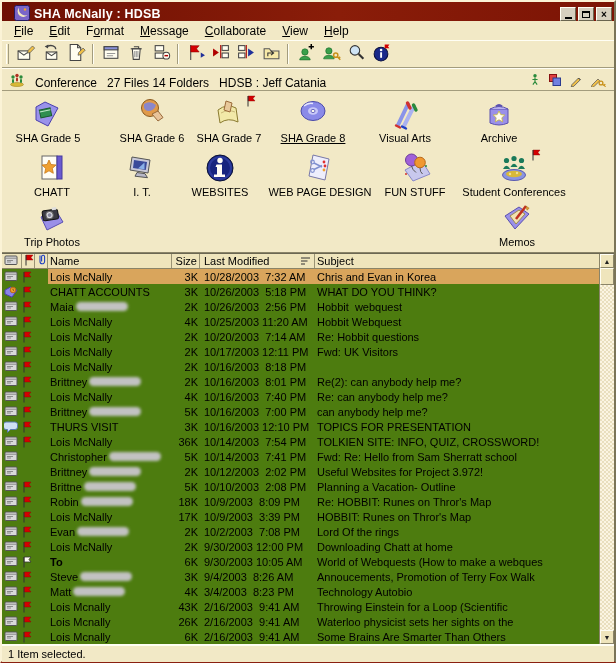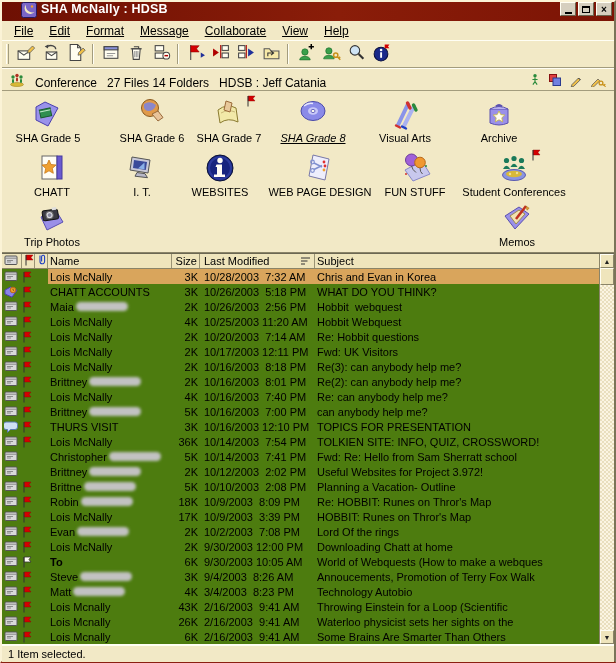--- a/index.html
+++ b/index.html
@@ -6,35 +6,35 @@
   html,body { width:616px; height:663px; overflow:hidden;
     font-family:"Liberation Sans","DejaVu Sans",sans-serif; }
   body { background:#9c8f6a; }
 
   .window { width:616px; height:663px; display:flex; flex-direction:column;
     background:#f2e9c6; border:2px solid;
     border-color:#fbf3d6 #7a7458 #8a2010 #fbf3d6; }
 
   
   .titlebar { height:19px; background:linear-gradient(90deg,#6e1003,#8a1d09 55%,#7c1405);
-    display:flex; align-items:flex-start; padding:0 2px 0 19px; flex:0 0 19px; }
+    display:flex; align-items:flex-end; padding:0 2px 0 12px; flex:0 0 19px; }
   .title-icon { width:16px; height:16px; margin-right:4px; flex:0 0 16px; }
   .title-text { color:#ffffff; font-weight:bold; font-size:12.5px; letter-spacing:.2px;
     flex:1; white-space:nowrap; overflow:hidden; }
   .win-btns { display:flex; gap:2px; }
   .wbtn { width:16px; height:14px; background:#d6cfbf; border:1px solid;
     border-color:#fffef4 #6a654f #6a654f #fffef4; display:flex; align-items:center;
     justify-content:center; font-size:10px; font-weight:bold; color:#000; cursor:default; }
   .glyph-min { width:7px; height:2px; background:#000; margin-top:7px; }
   .glyph-max { width:8px; height:7px; border:1px solid #000; border-top-width:2px; }
 
   
   .menubar { height:19px; flex:0 0 19px; display:flex; align-items:center;
     padding-left:4px; font-size:12px; background:#f2e9c6; }
-  .menu-item { padding:1px 8px; white-space:nowrap;text-decoration:underline; }
+  .menu-item { padding:1px 8px; white-space:nowrap; }
 
   
   .toolbar { height:28px; flex:0 0 28px; display:flex; align-items:center;
     padding:0 4px; background:#f2e9c6;
     border-top:1px solid #fffef4; border-bottom:1px solid #a39c7d; }
   .tb-handle { width:3px; height:20px; border-left:1px solid #fffef4;
     border-right:1px solid #a39c7d; margin:0 4px 0 0; }
   .tb-sep { width:2px; height:20px; border-left:1px solid #a39c7d;
     border-right:1px solid #fffef4; margin:0 4px; }
   .tb-btn { width:25px; height:24px; display:flex; align-items:center;
@@ -305,21 +305,21 @@
         <span class="dimg"><svg width="36" height="34" viewBox="0 0 34 34">
             <path d="M6 13 Q15 6 24 11 L26 25 Q16 20 8 26 z" fill="#f2e9a8" stroke="#8a7a30"></path>
             <path d="M9 16 q7 -4 14 -1" fill="none" stroke="#c8b878"></path>
             <path d="M14 4 l6 2 -2 9 -6 -2 z" fill="#e8c89a" stroke="#9a6a3a"></path>
           </svg><span class="dflag"><svg width="10" height="12" viewBox="0 0 10 12">
               <path d="M2 1 h7 l-2 2.5 2 2.5 H2 z" fill="#d40000" stroke="#8a0000" stroke-width="0.4"></path>
               <line x1="2" y1="1" x2="2" y2="11.5" stroke="#333"></line>
             </svg></span></span>
         <span class="dlabel">SHA Grade 7</span>
       </div>
-      <div class="dicon" style="left: 241px; top: 6px; font-style: italic;">
+      <div class="dicon" style="left: 241px; top: 6px;">
         <span class="dimg"><svg width="36" height="34" viewBox="0 0 34 34">
             <ellipse cx="17" cy="14" rx="12" ry="9.5" fill="#8a8ae8" stroke="#4a4aa8"></ellipse>
             <ellipse cx="17" cy="14" rx="5" ry="3.8" fill="#c8c8f8"></ellipse>
             <ellipse cx="17" cy="14" rx="2" ry="1.6" fill="#fffdf0" stroke="#6a6ac0"></ellipse>
             <path d="M8 9 q4 -3.5 9 -2.5" stroke="#e8e8ff" fill="none" stroke-width="1.5"></path>
           </svg></span>
         <span class="dlabel underlined">SHA Grade 8</span>
       </div>
       <div class="dicon" style="left: 333px; top: 6px;">
         <span class="dimg"><svg width="36" height="34" viewBox="0 0 34 34">
@@ -505,21 +505,21 @@
               <path d="M2 1 h7 l-2 2.5 2 2.5 H2 z" fill="#d40000" stroke="#8a0000" stroke-width="0.4"></path>
               <line x1="2" y1="1" x2="2" y2="11.5" stroke="#333"></line>
             </svg></div><div class="cell c-clip"></div><div class="cell c-name"><span>Lois McNally</span></div><div class="cell c-size">2K</div><div class="cell c-mod">10/17/2003 12:11 PM</div><div class="cell c-subj">Fwd: UK Visitors</div></div>
         <div class="lrow"><div class="cell c-icon"><svg width="14" height="11" viewBox="0 0 14 11">
               <rect x="1" y="1" width="12" height="8.5" rx="1" fill="#d8d8d8" stroke="#555"></rect>
               <path d="M1 3.2 h12" stroke="#888"></path>
               <path d="M3 5.5 h6 M3 7 h4" stroke="#777" stroke-width="0.8"></path>
             </svg></div><div class="cell c-flag"><svg width="10" height="12" viewBox="0 0 10 12">
               <path d="M2 1 h7 l-2 2.5 2 2.5 H2 z" fill="#d40000" stroke="#8a0000" stroke-width="0.4"></path>
               <line x1="2" y1="1" x2="2" y2="11.5" stroke="#333"></line>
-            </svg></div><div class="cell c-clip"></div><div class="cell c-name"><span>Lois McNally</span></div><div class="cell c-size">2K</div><div class="cell c-mod">10/16/2003  8:18 PM</div><div class="cell c-subj">Re(3): can anybody help me?</div></div>
+            </svg></div><div class="cell c-clip"></div><div class="cell c-name"><span>Lois McNally</span></div><div class="cell c-size">2K</div><div class="cell c-mod">10/16/2003  8:18 PM</div></div>
         <div class="lrow"><div class="cell c-icon"><svg width="14" height="11" viewBox="0 0 14 11">
               <rect x="1" y="1" width="12" height="8.5" rx="1" fill="#d8d8d8" stroke="#555"></rect>
               <path d="M1 3.2 h12" stroke="#888"></path>
               <path d="M3 5.5 h6 M3 7 h4" stroke="#777" stroke-width="0.8"></path>
             </svg></div><div class="cell c-flag"><svg width="10" height="12" viewBox="0 0 10 12">
               <path d="M2 1 h7 l-2 2.5 2 2.5 H2 z" fill="#d40000" stroke="#8a0000" stroke-width="0.4"></path>
               <line x1="2" y1="1" x2="2" y2="11.5" stroke="#333"></line>
             </svg></div><div class="cell c-clip"></div><div class="cell c-name"><span>Brittney</span><span class="smudge"></span></div><div class="cell c-size">2K</div><div class="cell c-mod">10/16/2003  8:01 PM</div><div class="cell c-subj">Re(2): can anybody help me?</div></div>
         <div class="lrow"><div class="cell c-icon"><svg width="14" height="11" viewBox="0 0 14 11">
               <rect x="1" y="1" width="12" height="8.5" rx="1" fill="#d8d8d8" stroke="#555"></rect>

